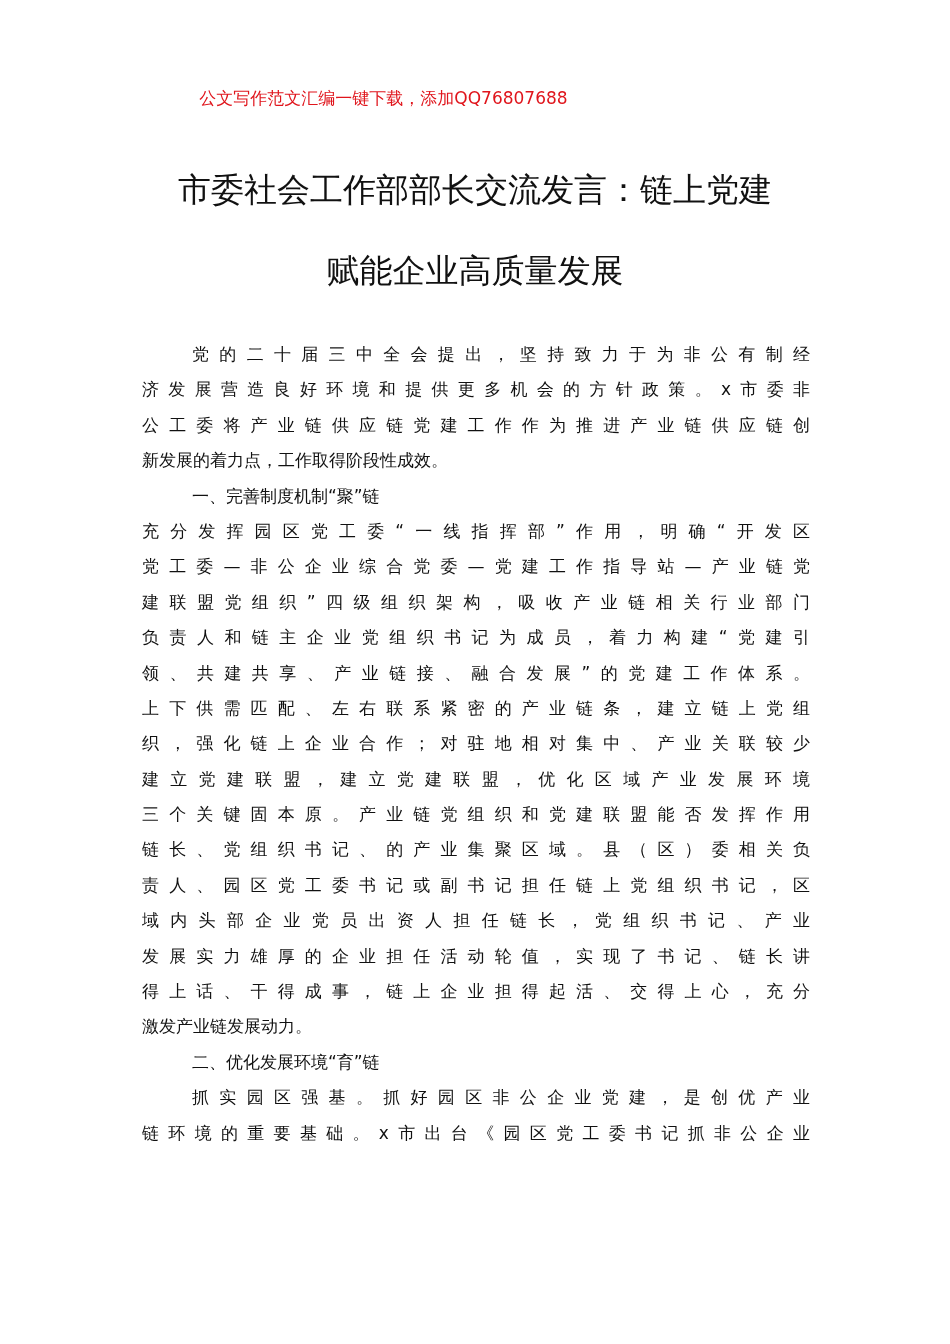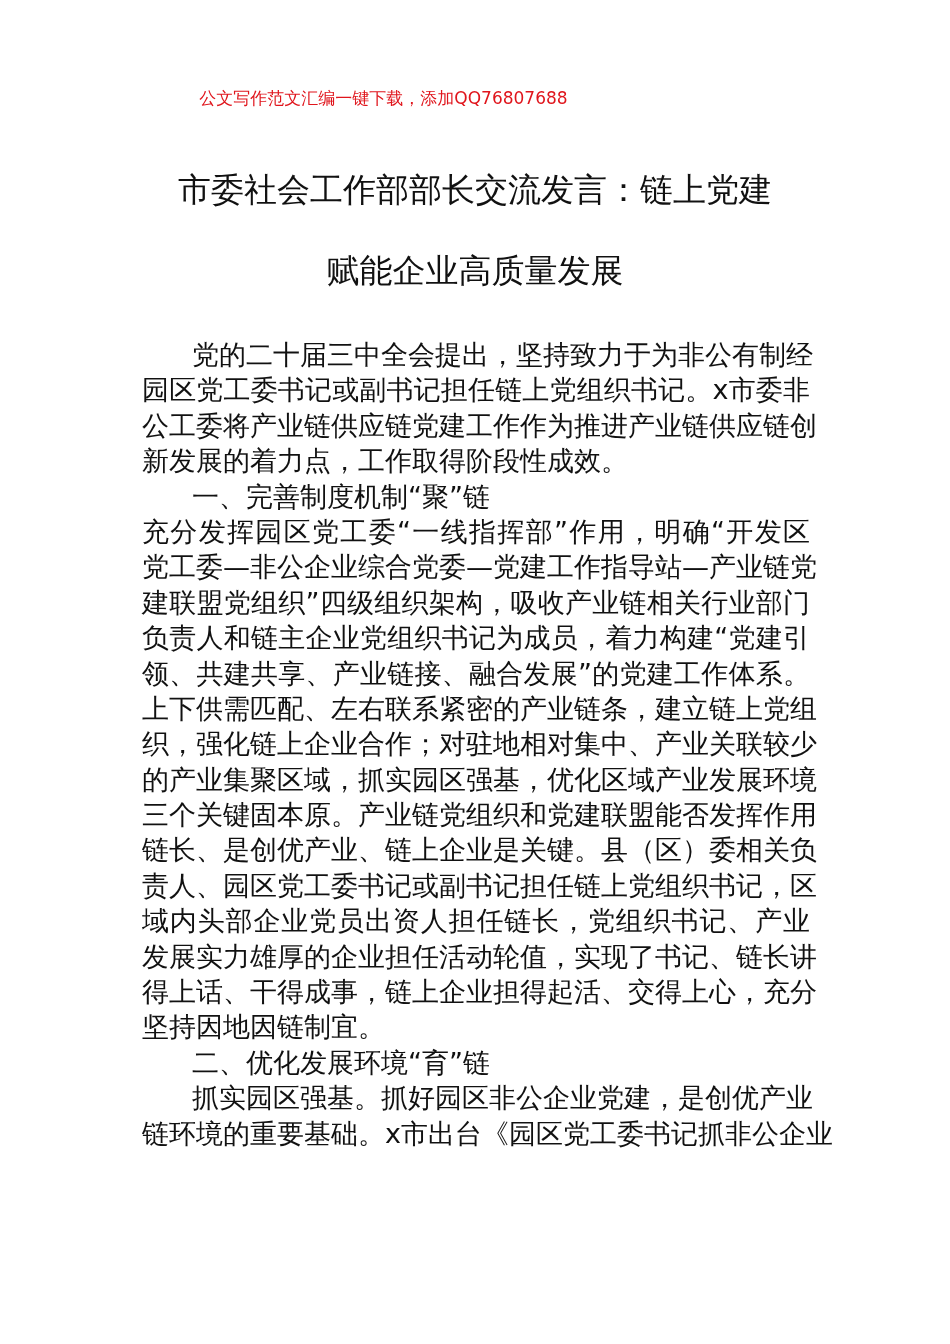--- a/index.html
+++ b/index.html
@@ -40,21 +40,21 @@
     .title.l2 { top: 251px; }
     .body-text {
       position: absolute;
       left: 142px;
       top: 337px;
       width: 668px;
     }
     .line {
       height: 35.4px;
       line-height: 35.4px;
-      font-size: 27px;
+      font-size: 17px;
       white-space: nowrap;
       text-align: justify;
       text-align-last: justify;
     }
     .line.short {
       text-align-last: left;
     }
     .line.indent {
       padding-left: 50px;
     }
@@ -62,35 +62,35 @@
 </head>
 <body>
 
 <div class="watermark">公文写作范文汇编一键下载，添加QQ76807688</div>
 
 <div class="title l1">市委社会工作部部长交流发言：链上党建</div>
 <div class="title l2">赋能企业高质量发展</div>
 
 <div class="body-text" id="body-text">
     <div class="line indent">党的二十届三中全会提出，坚持致力于为非公有制经</div>
-    <div class="line">园区党工委书记或副书记担任链上党组织书记。x市委非</div>
+    <div class="line">济发展营造良好环境和提供更多机会的方针政策。x市委非</div>
     <div class="line">公工委将产业链供应链党建工作作为推进产业链供应链创</div>
     <div class="line short">新发展的着力点，工作取得阶段性成效。</div>
     <div class="line indent short">一、完善制度机制“聚”链</div>
     <div class="line">充分发挥园区党工委“一线指挥部”作用，明确“开发区</div>
     <div class="line">党工委—非公企业综合党委—党建工作指导站—产业链党</div>
     <div class="line">建联盟党组织”四级组织架构，吸收产业链相关行业部门</div>
     <div class="line">负责人和链主企业党组织书记为成员，着力构建“党建引</div>
     <div class="line">领、共建共享、产业链接、融合发展”的党建工作体系。</div>
     <div class="line">上下供需匹配、左右联系紧密的产业链条，建立链上党组</div>
     <div class="line">织，强化链上企业合作；对驻地相对集中、产业关联较少</div>
-    <div class="line">的产业集聚区域，抓实园区强基，优化区域产业发展环境</div>
+    <div class="line">建立党建联盟，建立党建联盟，优化区域产业发展环境</div>
     <div class="line">三个关键固本原。产业链党组织和党建联盟能否发挥作用</div>
-    <div class="line">链长、是创优产业、链上企业是关键。县（区）委相关负</div>
+    <div class="line">链长、党组织书记、的产业集聚区域。县（区）委相关负</div>
     <div class="line">责人、园区党工委书记或副书记担任链上党组织书记，区</div>
     <div class="line">域内头部企业党员出资人担任链长，党组织书记、产业</div>
     <div class="line">发展实力雄厚的企业担任活动轮值，实现了书记、链长讲</div>
     <div class="line">得上话、干得成事，链上企业担得起活、交得上心，充分</div>
-    <div class="line short">坚持因地因链制宜。</div>
+    <div class="line short">激发产业链发展动力。</div>
     <div class="line indent short">二、优化发展环境“育”链</div>
     <div class="line indent">抓实园区强基。抓好园区非公企业党建，是创优产业</div>
     <div class="line">链环境的重要基础。x市出台《园区党工委书记抓非公企业</div>
   </div>
 
 </body></html>

